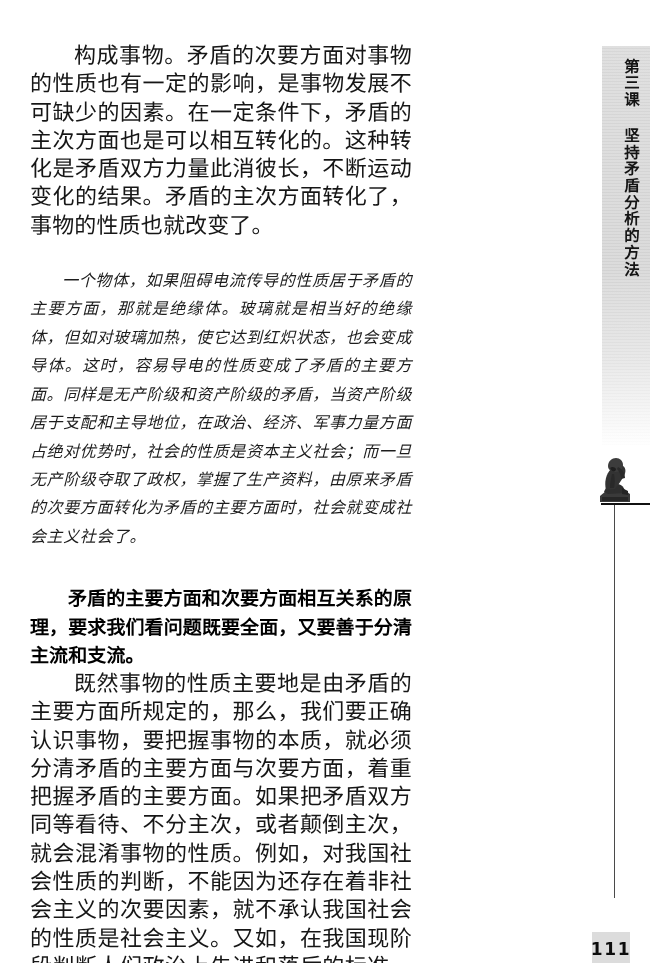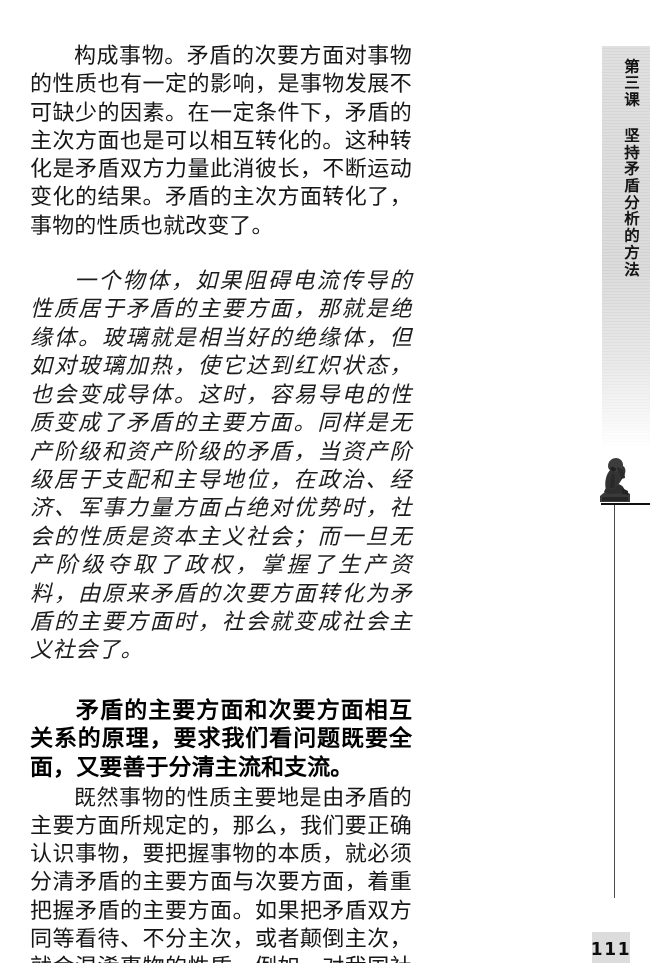--- a/index.html
+++ b/index.html
@@ -43,35 +43,34 @@
   }
 
   .para.indent { text-indent: 2em; }
 
   .para.gap-before { margin-top: 27px; }
   .para.gap-before-lg { margin-top: 33px; }
 
   
   .para.kai {
     font-family: "DejaVu Serif", "Liberation Serif", serif;
-    font-size: 22px;
+    font-size: 16px;
     line-height: 28.4px;
     font-style: italic;
     letter-spacing: 0.6px;
     color: #1d1d1d;
   }
 
   
   .para.bold {
     font-weight: bold;
-    font-size: 23px;
+    font-size: 19px;
     line-height: 28.6px;
     letter-spacing: 0.1px;
     color: #000000;
-    font-family: Liberation Mono, monospace;
   }
 
   
   #side-band {
     position: absolute;
     left: 602px;
     top: 46px;
     width: 48px;
     height: 400px;
     background: linear-gradient(

